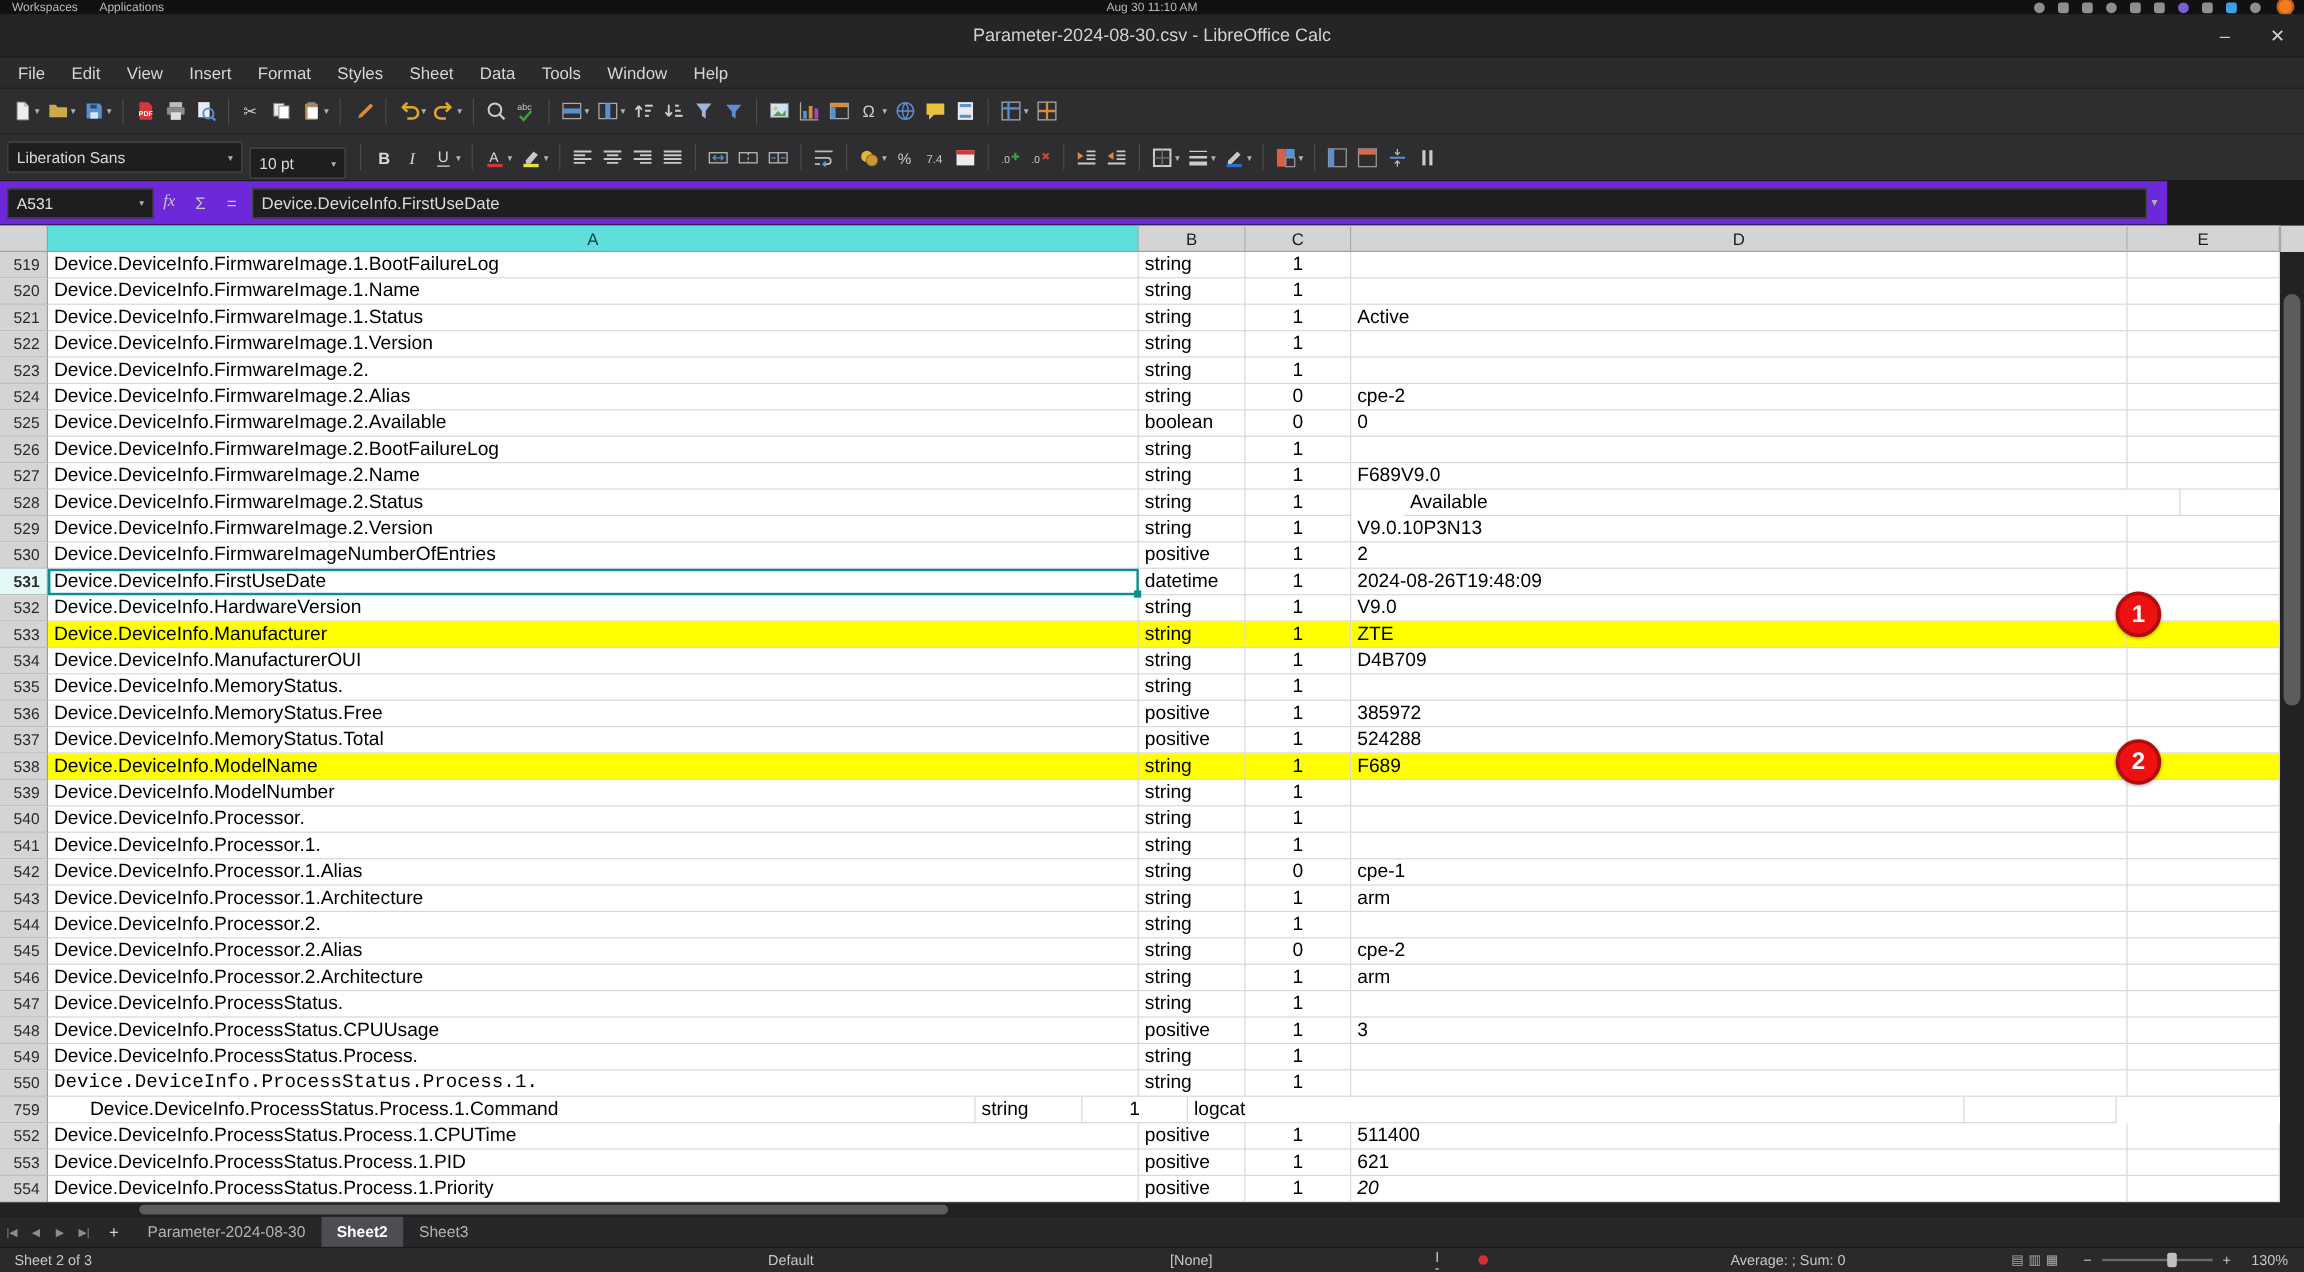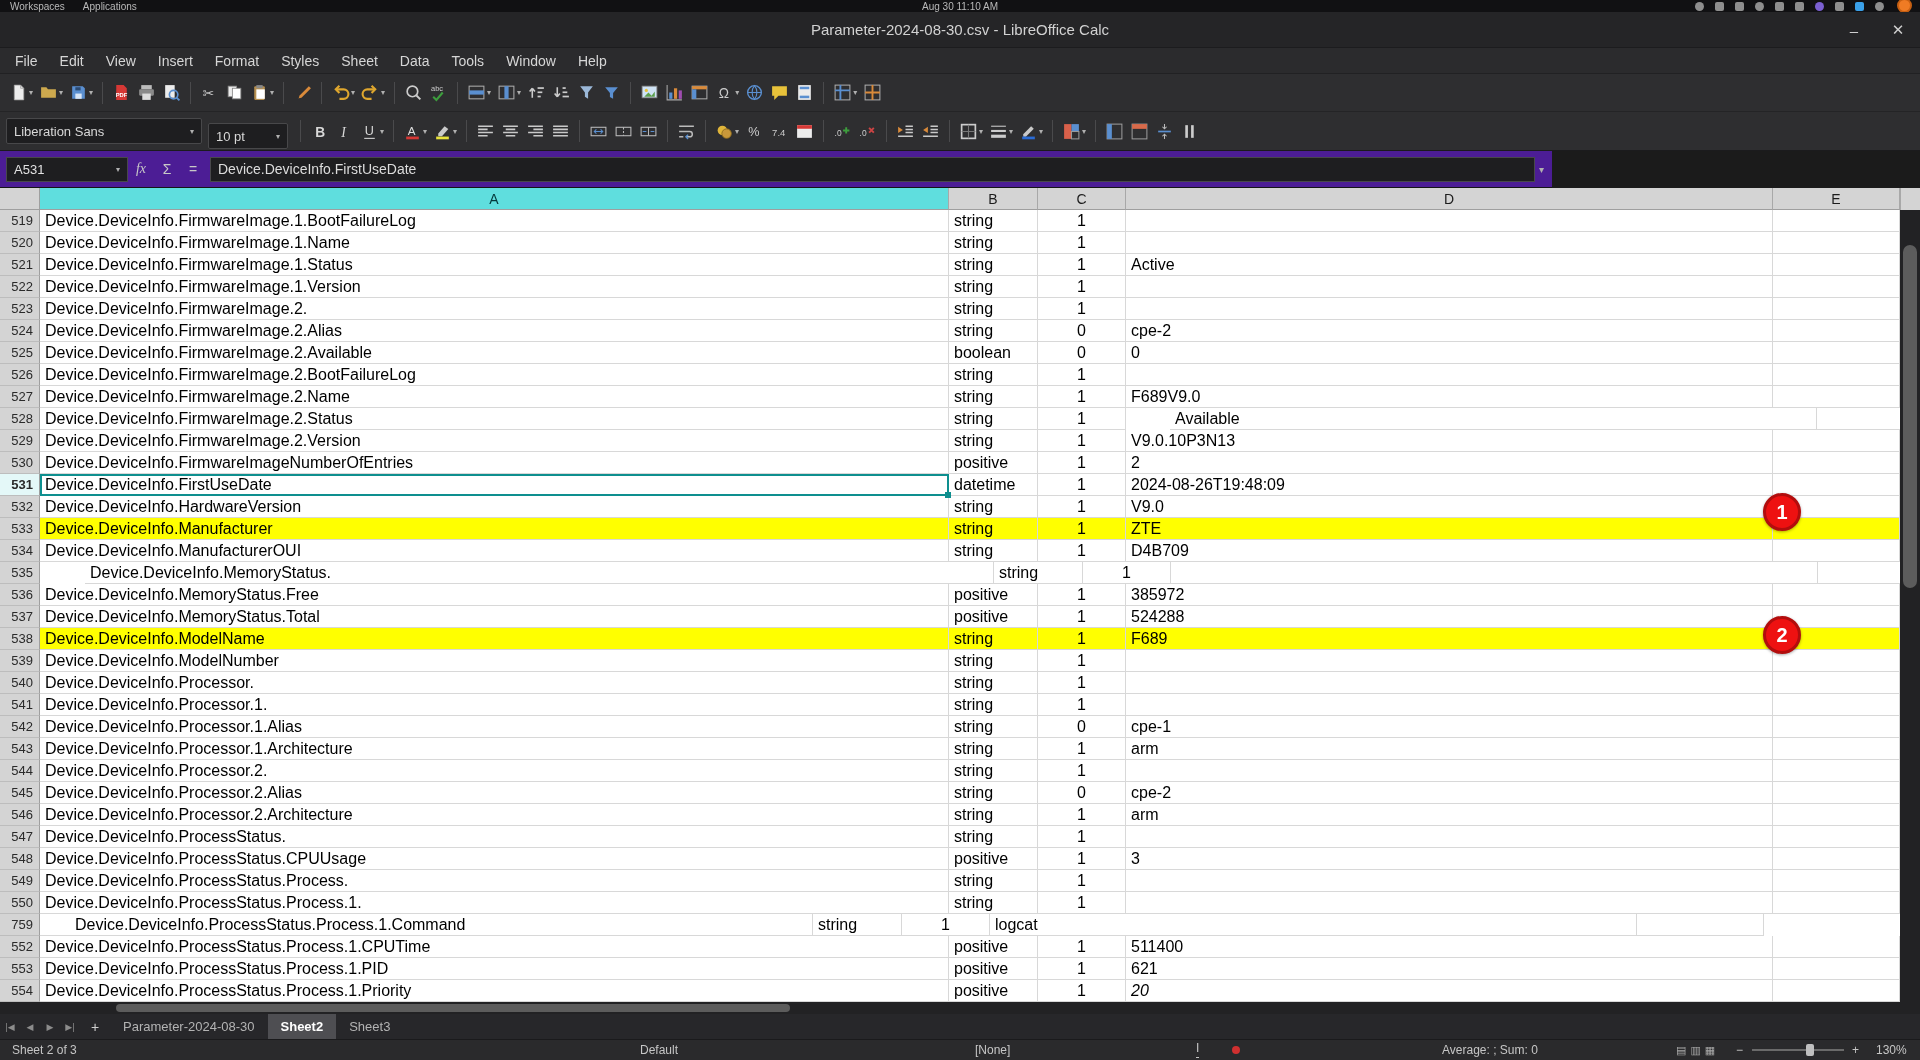--- a/index.html
+++ b/index.html
@@ -42,21 +42,21 @@
   .tbtn{display:flex;align-items:center;height:30px;padding:0 3px;border-radius:3px;}
   .tbicon{display:inline-flex;width:19px;height:19px;align-items:center;justify-content:center;}
   .caret{font-size:8px;color:#b0b0b0;margin-left:1px;}
   .tsep{width:1px;height:22px;background:#4a4a4c;margin:0 6px;flex:0 0 1px;}
   .combo{height:26px;background:#1e1e20;border:1px solid #48484a;border-radius:2px;color:#d8d8d8;
     font-size:13px;display:flex;align-items:center;justify-content:space-between;padding:0 7px;margin-right:6px;}
   .combo.font-name{width:196px;}
   .combo.font-size{width:80px;margin-top:10px;}
 
   
-  .formulabar{position:absolute;top:151px;left:0;width:1552px;height:37px;background:#4c1d95;
+  .formulabar{position:absolute;top:151px;left:0;width:1806px;height:37px;background:#6d28d9;
     display:flex;align-items:center;border-bottom:1px solid #151517;}
   .namebox{width:122px;height:25px;background:#1e1e20;border:1px solid #48484a;margin-left:6px;
     display:flex;align-items:center;justify-content:space-between;padding:0 7px;color:#e2e2e2;font-size:13px;}
   .fbtn{color:#c8c8c8;font-size:14px;width:26px;text-align:center;}
   .fbtn.fx{font-style:italic;font-family:"Liberation Serif",serif;}
   .formula-input{flex:1;height:25px;background:#1e1e20;border:1px solid #48484a;margin:0 4px;
     color:#dcdcdc;font-size:14px;display:flex;align-items:center;padding:0 7px;white-space:nowrap;overflow:hidden;}
   .fexpand{color:#b0b0b0;font-size:10px;margin-right:8px;}
 
   
@@ -827,21 +827,21 @@
       <div class="grow">
         <div class="rownum">534</div>
         <div class="cell col0" style="width: 909px;">Device.DeviceInfo.ManufacturerOUI</div>
         <div class="cell col1" style="width: 89px;">string</div>
         <div class="cell col2" style="width: 88px;">1</div>
         <div class="cell col3" style="width: 647px;">D4B709</div>
         <div class="cell col4" style="width: 127px;"></div>
       </div>
       <div class="grow">
         <div class="rownum">535</div>
-        <div class="cell col0" style="width: 909px; margin-left: 45px;">Device.DeviceInfo.MemoryStatus.</div>
+        <div class="cell col0" style="width: 909px;">Device.DeviceInfo.MemoryStatus.</div>
         <div class="cell col1" style="width: 89px;">string</div>
         <div class="cell col2" style="width: 88px;">1</div>
         <div class="cell col3" style="width: 647px;"></div>
         <div class="cell col4" style="width: 127px;"></div>
       </div>
       <div class="grow">
         <div class="rownum">536</div>
         <div class="cell col0" style="width: 909px;">Device.DeviceInfo.MemoryStatus.Free</div>
         <div class="cell col1" style="width: 89px;">positive</div>
         <div class="cell col2" style="width: 88px;">1</div>
@@ -947,21 +947,21 @@
       <div class="grow">
         <div class="rownum">549</div>
         <div class="cell col0" style="width: 909px;">Device.DeviceInfo.ProcessStatus.Process.</div>
         <div class="cell col1" style="width: 89px;">string</div>
         <div class="cell col2" style="width: 88px;">1</div>
         <div class="cell col3" style="width: 647px;"></div>
         <div class="cell col4" style="width: 127px;"></div>
       </div>
       <div class="grow">
         <div class="rownum">550</div>
-        <div class="cell col0" style="width: 909px;">Device.DeviceInfo.ProcessStatus.Process.1.</div>
+        <div class="cell col0" style="width: 909px; font-family: Liberation Mono, monospace;">Device.DeviceInfo.ProcessStatus.Process.1.</div>
         <div class="cell col1" style="width: 89px;">string</div>
         <div class="cell col2" style="width: 88px;">1</div>
         <div class="cell col3" style="width: 647px;"></div>
         <div class="cell col4" style="width: 127px;"></div>
       </div>
       <div class="grow">
         <div class="rownum">759</div>
         <div class="cell col0" style="width: 773px; padding-left: 35px;">Device.DeviceInfo.ProcessStatus.Process.1.Command</div>
         <div class="cell col1" style="width: 89px;">string</div>
         <div class="cell col2" style="width: 88px;">1</div>

